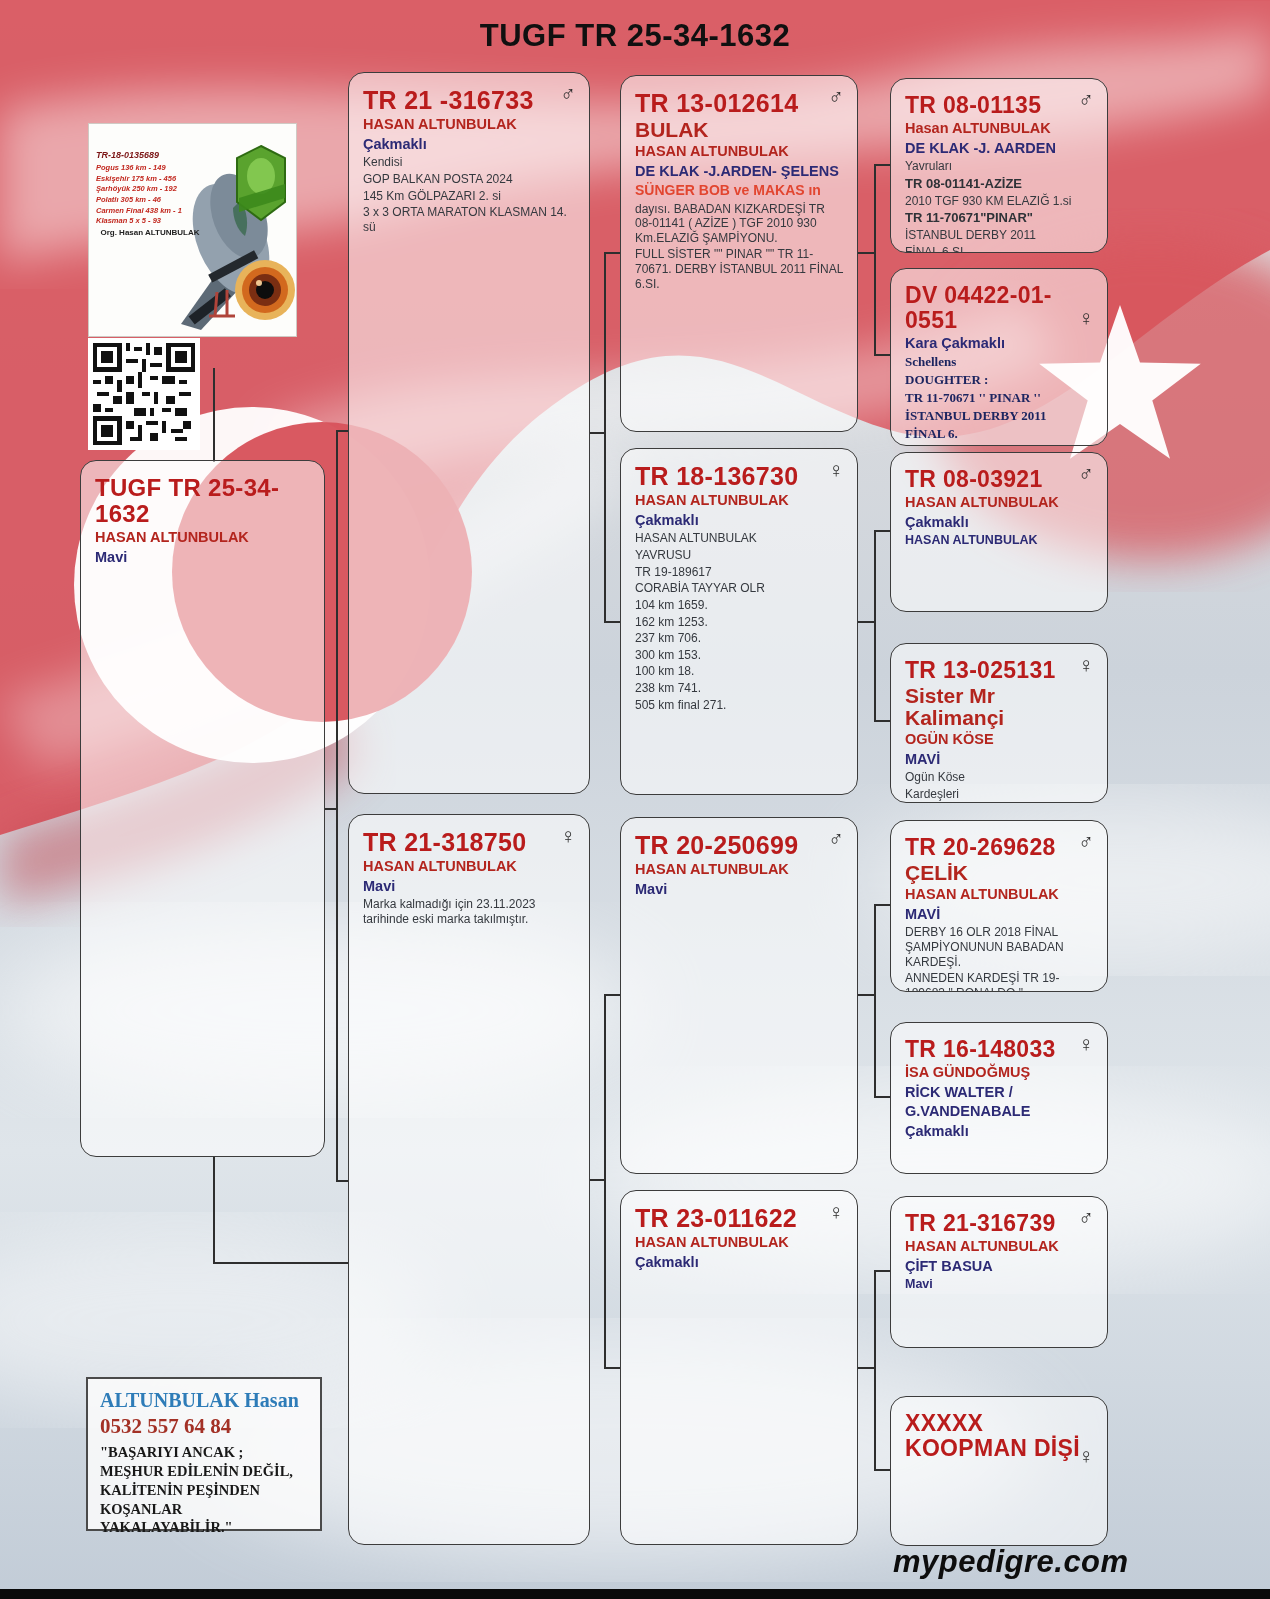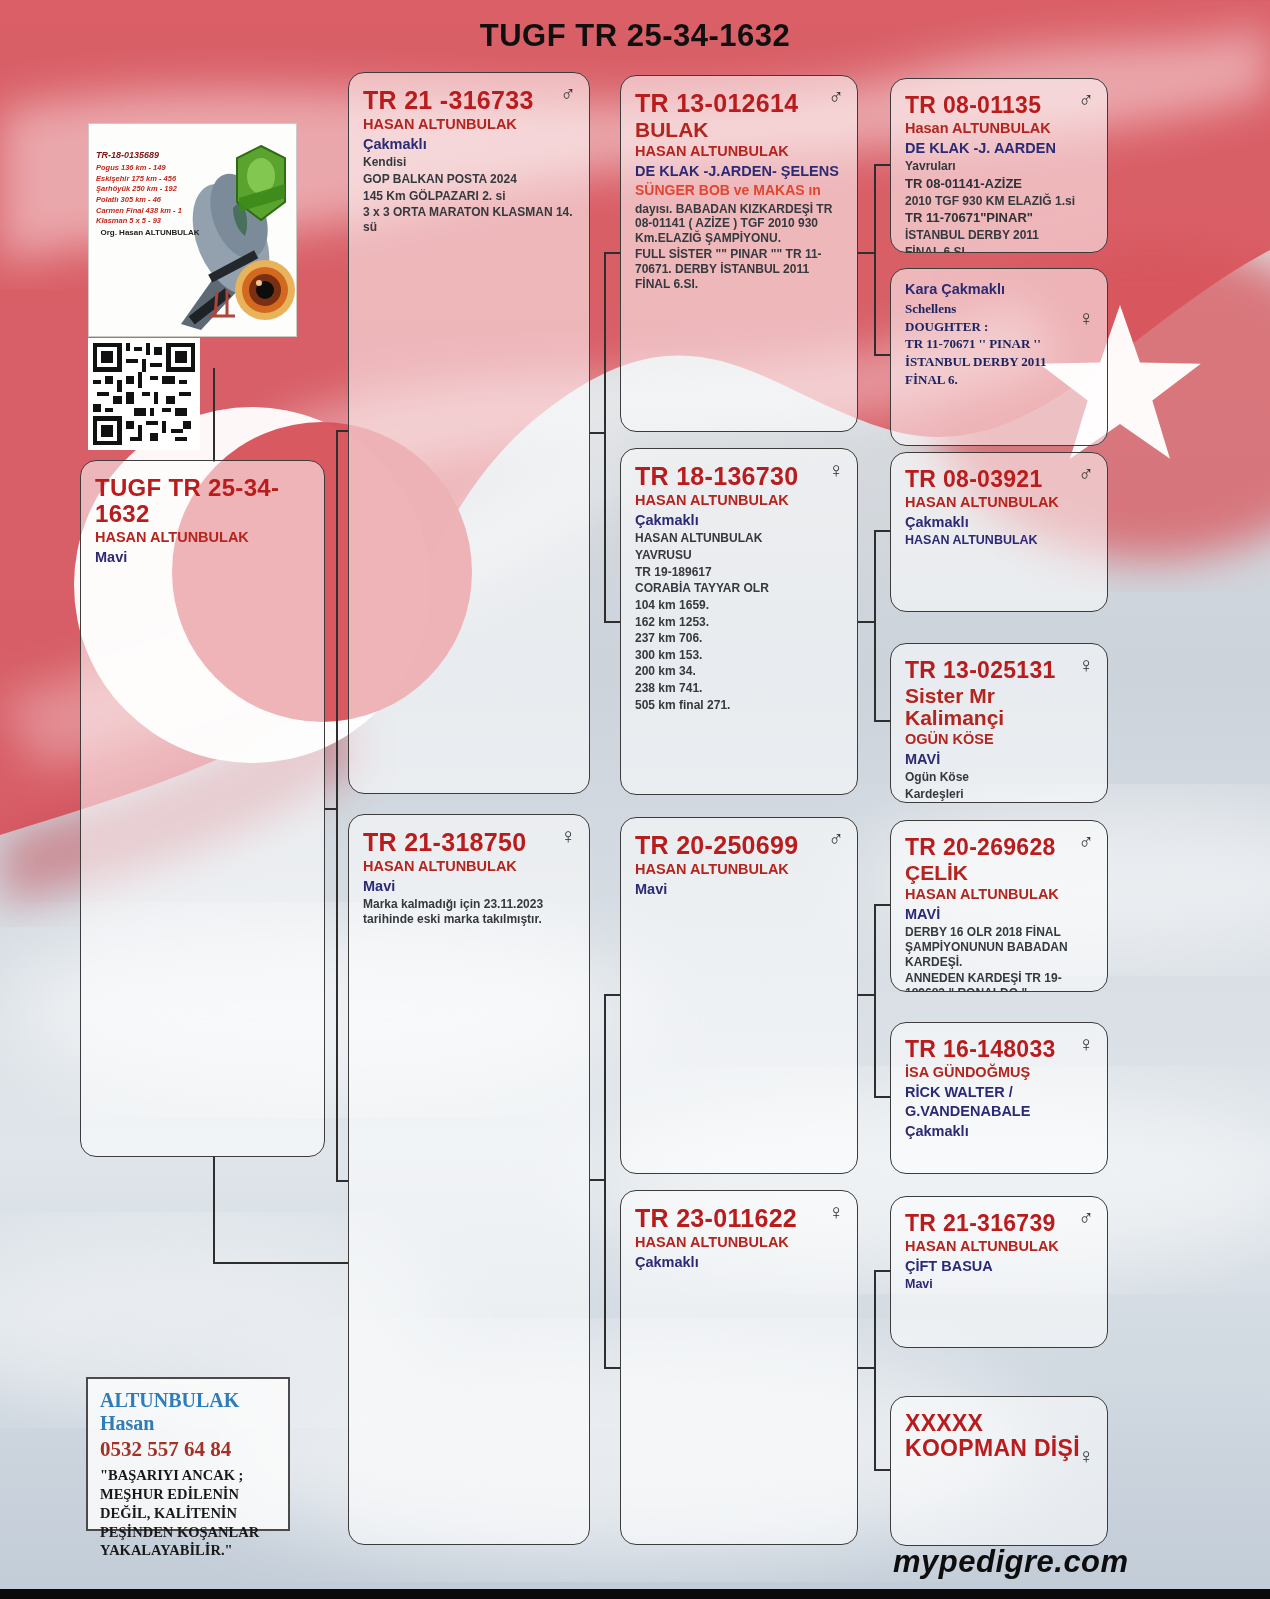--- a/index.html
+++ b/index.html
@@ -14,35 +14,35 @@
       padding:10px 14px;overflow:hidden;}
   .ptitle{font-size:25px;font-weight:800;color:#b91c1c;letter-spacing:.3px;line-height:1.08;margin:4px 26px 2px 0;}
   .pbox.small .ptitle{font-size:23px;margin-right:20px;}
   .sex{position:absolute;top:10px;right:13px;font-size:21px;color:#2b2b2b;line-height:1;}
   .ln{margin:2px 0;line-height:1.22;}
   .ln.name{font-size:21px;color:#b3251e;font-weight:800;line-height:1.05;}
   .ln.owner{font-size:14.5px;color:#b3251e;font-weight:800;}
   .ln.strain{font-size:14.5px;color:#2c2a75;font-weight:800;}
   .ln.navy-sm{font-size:12.5px;color:#2c2a75;font-weight:700;}
   .ln.orange{font-size:14px;color:#e2452f;font-weight:800;}
-  .ln.note{font-size:12px;color:#35393f;font-weight:700;}
+  .ln.note{font-size:12px;color:#35393f;font-weight:400;}
   .ln.note-big{font-size:13px;color:#2e3237;font-weight:800;}
   .ln.serif{font-size:13px;color:#1d2560;font-weight:700;font-family:"Liberation Serif",serif;}
   
   .seg{position:absolute;background:#2e2e2e;z-index:1;}
   
   .photo-card{position:absolute;left:88px;top:123px;width:207px;height:212px;z-index:2;
       background:#fdfdfb;border:1px solid #cfcac4;}
   .photo-text{position:absolute;left:7px;top:26px;width:108px;z-index:2;}
   .photo-text .ring{font-size:9px;font-weight:800;font-style:italic;color:#7c1616;margin-bottom:3px;}
   .photo-text .ln{font-size:7.5px;font-weight:700;font-style:italic;color:#c2281f;margin:1.5px 0;}
   .photo-text .org{font-size:8px;font-weight:800;color:#222;margin-top:3px;text-align:center;}
   .qr{position:absolute;left:88px;top:338px;width:112px;height:112px;z-index:2;background:#fff;padding:5px;box-sizing:border-box;}
   
-  .contact{position:absolute;left:86px;top:1377px;width:204px;height:154px;z-index:2;box-sizing:border-box;
+  .contact{position:absolute;left:86px;top:1377px;width:236px;height:154px;z-index:2;box-sizing:border-box;
       background:rgba(252,252,252,.85);border:2px solid #4a4a4a;padding:10px 12px;
       font-family:"Liberation Serif",serif;}
   .c-name{color:#2e7cb8;font-size:20px;font-weight:800;}
   .c-phone{color:#a33126;font-size:21px;font-weight:800;margin:2px 0 4px;}
   .c-quote{color:#181818;font-size:14.5px;font-weight:700;line-height:1.3;}
   .site-logo{position:absolute;left:893px;top:1544px;z-index:3;font-size:31px;font-weight:800;
       font-style:italic;color:#0d0d0d;letter-spacing:.5px;text-align:center;}
   .bottom-bar{position:absolute;left:0;top:1589px;width:1270px;height:10px;background:#0a0a0a;z-index:3;}
 </style>
 </head>
@@ -276,21 +276,21 @@
         <div class="ln owner">HASAN ALTUNBULAK</div>
         <div class="ln strain">Çakmaklı</div>
         <div class="ln note">HASAN ALTUNBULAK</div>
         <div class="ln note">YAVRUSU</div>
         <div class="ln note">TR 19-189617</div>
         <div class="ln note">CORABİA TAYYAR OLR</div>
         <div class="ln note">104 km 1659.</div>
         <div class="ln note">162 km 1253.</div>
         <div class="ln note">237 km 706.</div>
         <div class="ln note">300 km 153.</div>
-        <div class="ln note">200 km 34.</div>
+        <div class="ln note">100 km 18.</div>
         <div class="ln note">238 km 741.</div>
         <div class="ln note">505 km final 271.</div>
       </div>
   </div>
   <div class="pbox" style="left:620px;top:817px;width:238px;height:357px">
     <span class="sex">♂</span>
     <div class="ptitle">TR 20-250699</div>
     <div>
         <div class="ln owner">HASAN ALTUNBULAK</div>
         <div class="ln strain">Mavi</div>
@@ -314,20 +314,21 @@
         <div class="ln note">Yavruları</div>
         <div class="ln note-big">TR 08-01141-AZİZE</div>
         <div class="ln note">2010 TGF 930 KM ELAZIĞ 1.si</div>
         <div class="ln note-big">TR 11-70671"PINAR"</div>
         <div class="ln note">İSTANBUL DERBY 2011</div>
         <div class="ln note">FİNAL 6.SI.</div>
       </div>
   </div>
   <div class="pbox small" style="left:890px;top:268px;width:218px;height:178px">
     <span class="sex" style="top:38px">♀</span>
+    <div class="ptitle" style="margin-right:0">DV 04422-01-0551</div>
     <div>
         <div class="ln strain">Kara Çakmaklı</div>
         <div class="ln serif">Schellens</div>
         <div class="ln serif">DOUGHTER :</div>
         <div class="ln serif">TR 11-70671 '' PINAR ''</div>
         <div class="ln serif">İSTANBUL DERBY 2011</div>
         <div class="ln serif">FİNAL 6.</div>
       </div>
   </div>
   <div class="pbox small" style="left:890px;top:452px;width:218px;height:160px">

